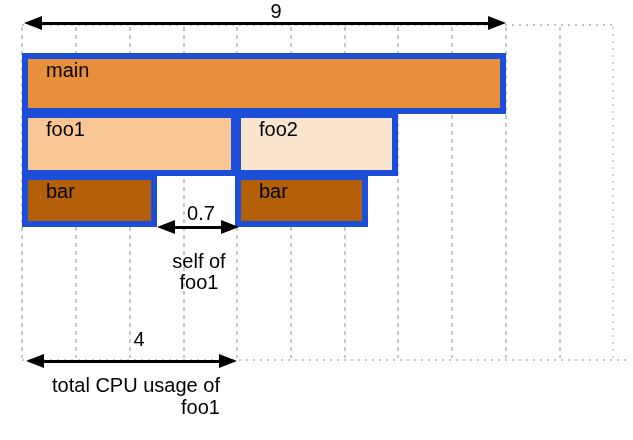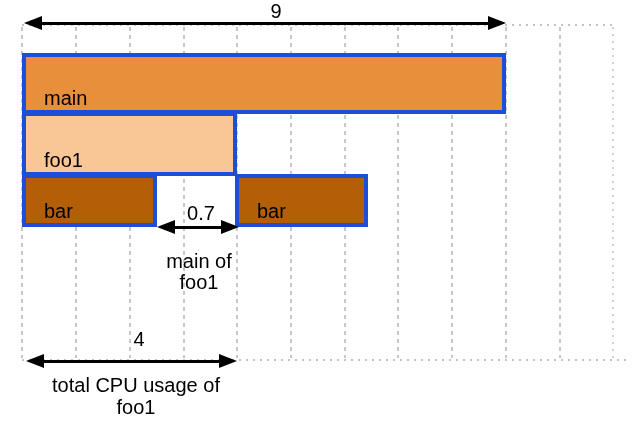--- a/index.html
+++ b/index.html
@@ -9,22 +9,22 @@
   
   .vgrid{position:absolute;top:27px;height:331px;width:2px;
          background:repeating-linear-gradient(to bottom,#c7c7c7 0 4px,transparent 4px 8px);}
   .vgrid.fine{background:repeating-linear-gradient(to bottom,#cfcfcf 0 2px,transparent 2px 7px);}
   .hgrid{position:absolute;height:2px;
          background:repeating-linear-gradient(to right,#c3c3c3 0 2px,transparent 2px 7px);}
   #hgrid-top{left:22px;top:24px;width:592px;}
   #hgrid-bottom{left:22px;top:359px;width:607px;}
 
   
-  .frame{position:absolute;box-sizing:border-box;border:4px solid #1d4ed8;
-         display:flex;align-items:flex-end;padding-left:18px;font-size:20px;}
+  .frame{position:absolute;box-sizing:border-box;border:6px solid #1d4ed8;
+         display:flex;align-items:flex-start;padding-left:18px;font-size:20px;}
   #f-main{left:22px;top:53px;width:484px;height:61px;background:#E78F3B;}
   #f-foo1{left:22px;top:112px;width:215px;height:64px;background:#F8C795;}
   #f-foo2{left:235px;top:112px;width:163px;height:64px;background:#FCE5CE;}
   #f-bar1{left:22px;top:174px;width:135px;height:53px;background:#B25F08;}
   #f-bar2{left:235px;top:174px;width:133px;height:53px;background:#B25F08;}
 
   
   .arrow{position:absolute;display:flex;align-items:center;height:14px;}
   .ah{width:0;height:0;border-top:7px solid transparent;border-bottom:7px solid transparent;}
   .ah.left{border-right:18px solid #000;}
@@ -34,21 +34,21 @@
   #arrow-15{left:157px;top:220px;width:82px;}
   #arrow-4{left:26px;top:354px;width:211px;}
 
   
   .lbl{position:absolute;transform:translateX(-50%);font-size:20px;line-height:21px;
        text-align:center;white-space:nowrap;}
   #lbl-9{left:276px;top:1px;}
   #lbl-15{left:201px;top:203px;}
   #lbl-self{left:199px;top:251px;}
   #lbl-4{left:139px;top:329px;}
-  #lbl-total{left:136px;top:374px;line-height:22px;}
+  #lbl-total{left:136px;top:374px;line-height:22px;text-align:right;}
 </style>
 </head>
 <body>
 
 <div class="stage">
 
   <div class="vgrid" style="left:21px"></div>
   <div class="vgrid" style="left:75px"></div>
   <div class="vgrid" style="left:129px"></div>
   <div class="vgrid" style="left:183px"></div>
@@ -62,20 +62,23 @@
   <div class="vgrid fine" style="left:612px"></div>
 
   <div class="hgrid" id="hgrid-top"></div>
   <div class="hgrid" id="hgrid-bottom"></div>
 
   <div class="frame" id="f-main">
     <span>main</span>
   </div>
   <div class="frame" id="f-foo1">
     <span>foo1</span>
+  </div>
+  <div class="frame" id="f-foo2">
+    <span>foo2</span>
   </div>
   <div class="frame" id="f-bar1">
     <span>bar</span>
   </div>
   <div class="frame" id="f-bar2">
     <span>bar</span>
   </div>
 
   <div class="arrow" id="arrow-9">
     <div class="ah left"></div>
@@ -91,21 +94,21 @@
     <div class="ah left"></div>
     <div class="shaft"></div>
     <div class="ah right"></div>
   </div>
 
   <div class="lbl" id="lbl-9">9</div>
   <div class="lbl" id="lbl-15">0.7</div>
   <div class="lbl" id="lbl-4">4</div>
 
   <div class="lbl" id="lbl-self">
-    <div>main of</div>
+    <div>self of</div>
     <div>foo1</div>
   </div>
   <div class="lbl" id="lbl-total">
     <div>total CPU usage of</div>
     <div>foo1</div>
   </div>
 
 </div>
 
 </body></html>

